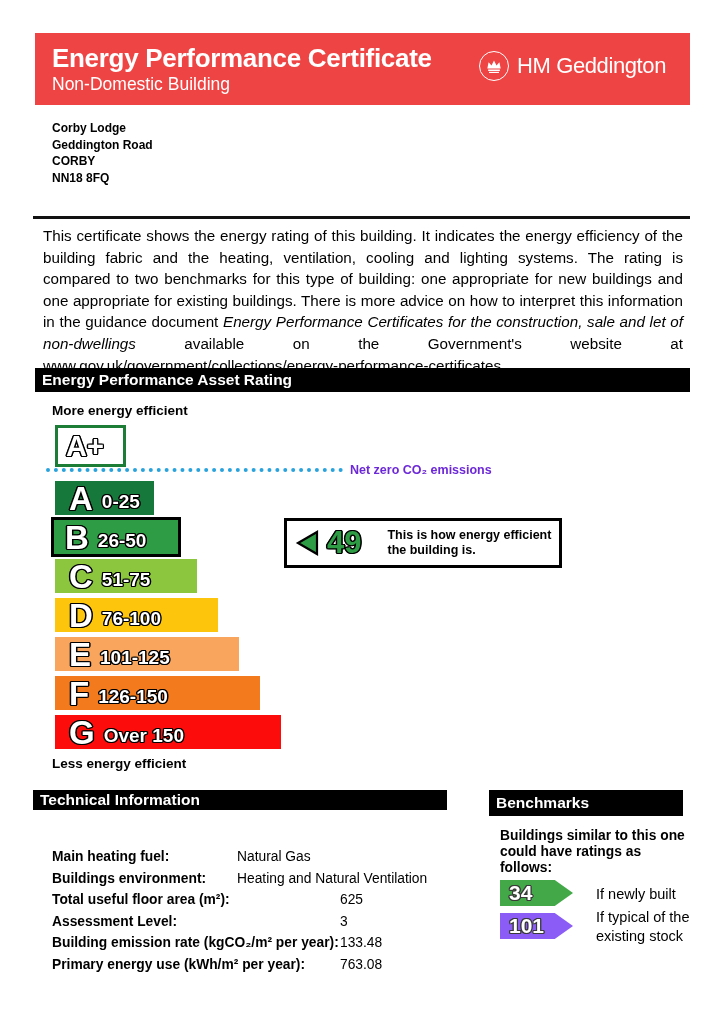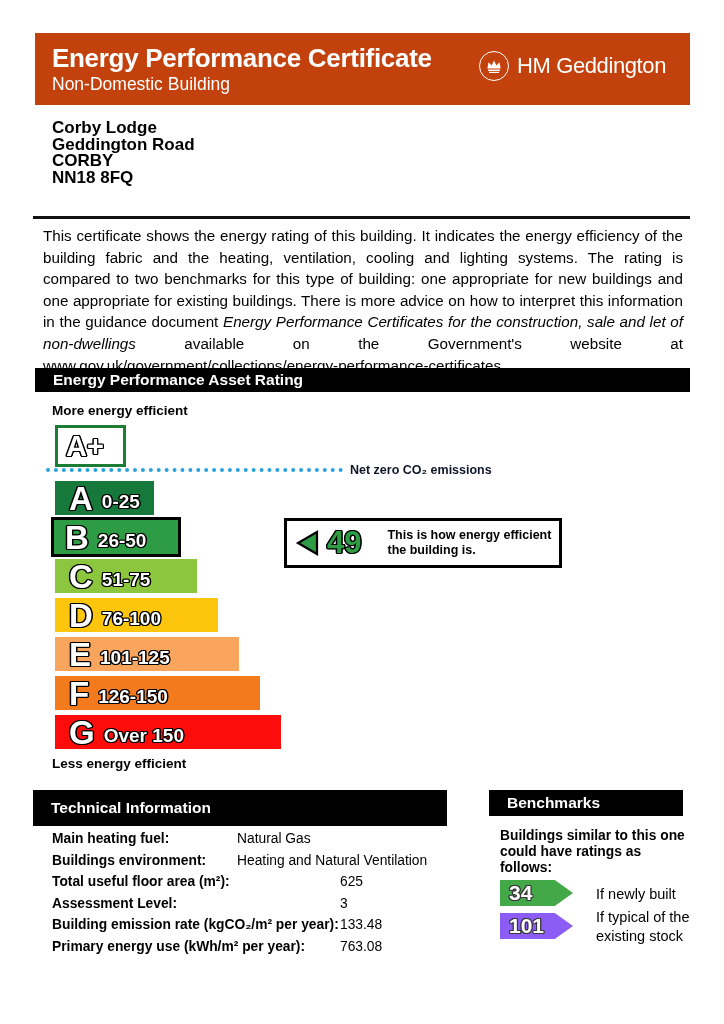--- a/index.html
+++ b/index.html
@@ -4,63 +4,63 @@
 <style>
   * { margin:0; padding:0; box-sizing:border-box; }
   html,body { background:#fff; }
   .page {
     position:relative; width:724px; height:1024px; background:#fff; overflow:hidden;
     font-family:"Liberation Sans", sans-serif; color:#000;
   }
   
   .header-bar {
     position:absolute; left:35px; top:33px; width:655px; height:72px;
-    background:#c2410c; color:#fff; display:flex; align-items:center;
+    background:#ef4444; color:#fff; display:flex; align-items:center;
   }
   .header-text { padding-left:17px; }
   .header-title { font-size:26px; font-weight:bold; line-height:30px; letter-spacing:-.3px; }
   .header-subtitle { font-size:17.5px; line-height:22px; font-weight:normal; }
   .logo { position:absolute; right:24px; top:18px; display:flex; align-items:center; gap:8px; }
   .crest {
     width:30px; height:30px; border:1.6px solid #fff; border-radius:50%;
     display:flex; align-items:center; justify-content:center;
   }
   .crest svg { width:20px; height:20px; }
   .logo-text { font-size:22px; font-weight:normal; letter-spacing:-.4px; color:#fff; }
   
-  .address { position:absolute; left:52px; top:120px; font-size:17px; font-weight:bold; line-height:16.5px; }
+  .address { position:absolute; left:52px; top:120px; font-size:12px; font-weight:bold; line-height:16.5px; }
   .certref { position:absolute; right:36px; top:119px; text-align:right; }
   .certref-label { font-size:16px; font-weight:bold; line-height:19px; }
   .certref-number { font-size:15.5px; font-weight:normal; line-height:20px; padding-right:2px; }
   
   .divider { position:absolute; left:33px; top:216px; width:657px; height:2.6px; background:#111; }
   .intro {
     position:absolute; left:43px; top:225px; width:640px;
     font-size:15.2px; line-height:21.6px; text-align:justify;
   }
   .intro .it { font-style:italic; }
   
   .section-bar {
     position:absolute; background:#000; color:#fff; font-weight:bold; font-size:15.5px;
-    display:flex; align-items:center; padding-left:18px;
+    display:flex; align-items:center; padding-left:7px;
   }
   .bar-asset { left:35px; top:368px; width:655px; height:24px; }
-  .bar-tech  { left:33px; top:790px; width:414px; height:36px; }
+  .bar-tech  { left:33px; top:790px; width:414px; height:20px; }
   .bar-bench { left:489px; top:790px; width:194px; height:26px; }
   
   .more-label { position:absolute; left:52px; top:403px; font-size:13.5px; font-weight:bold; }
   .less-label { position:absolute; left:52px; top:756px; font-size:13.5px; font-weight:bold; }
   .aplus-box {
     position:absolute; left:55px; top:425px; width:71px; height:42px;
     background:#fff; border:3.5px solid #1d7c35; display:flex; align-items:center; padding-left:8px;
   }
   .aplus-text { font-size:29px; font-weight:bold; letter-spacing:0px; }
   .otl-w { color:#fff; text-shadow:1.4px 0 0 #000,-1.4px 0 0 #000,0 1.4px 0 #000,0 -1.4px 0 #000,1px 1px 0 #000,-1px 1px 0 #000,1px -1px 0 #000,-1px -1px 0 #000; }
   .dotted-line { position:absolute; left:46px; top:468px; width:297px; height:0; border-top:4.5px dotted #29a3dd; }
-  .netzero { position:absolute; left:350px; top:463px; font-size:12.5px; font-weight:bold; color:#0f172a; }
+  .netzero { position:absolute; left:350px; top:463px; font-size:12.5px; font-weight:bold; color:#6d28d9; }
   .band {
     position:absolute; left:55px; height:34px; display:flex; align-items:baseline; overflow:visible;
   }
   .band-letter { font-size:33px; font-weight:bold; line-height:34px; margin-left:14px; align-self:center; padding-top:2px; }
   .band-range  { font-size:19px; font-weight:bold; margin-left:9px; align-self:center; padding-top:8px; }
   .band-a { top:481px; width:99px;  background:#17783b; }
   .band-b { top:517px; left:51px; width:130px; background:#2e9b45; border:3.5px solid #000; height:40px; }
   .band-b .band-letter { margin-left:11px; }
   .band-c { top:559px; width:142px; background:#8cc63f; }
   .band-d { top:598px; width:163px; background:#fdc50b; }
@@ -72,21 +72,21 @@
     position:absolute; left:284px; top:518px; width:278px; height:50px;
     background:#fff; border:3px solid #000; display:flex; align-items:center;
   }
   .ind-arrow { margin-left:8px; width:24px; height:26px; flex:0 0 auto; }
   .ind-value {
     font-size:31px; font-weight:bold; margin-left:8px; color:#2e9b45; line-height:30px;
     text-shadow:1.4px 0 0 #000,-1.4px 0 0 #000,0 1.4px 0 #000,0 -1.4px 0 #000,1px 1px 0 #000,-1px 1px 0 #000,1px -1px 0 #000,-1px -1px 0 #000;
   }
   .ind-text { margin-left:26px; font-size:12.5px; font-weight:bold; line-height:15.5px; }
   
-  .tech-rows { position:absolute; left:52px; top:831px; width:405px; }
+  .tech-rows { position:absolute; left:52px; top:849px; width:405px; }
   .tech-row { position:relative; height:21.5px; font-size:13.8px; }
   .tech-label { font-weight:bold; }
   .tech-value { position:absolute; top:0; font-weight:normal; }
   .val-near { left:185px; }
   .val-far  { left:288px; }
   
   .bench-intro { position:absolute; left:500px; top:828px; width:190px; font-size:13.8px; font-weight:bold; line-height:16px; }
   .bench-arrow {
     position:absolute; left:500px; width:73px; height:26px;
     clip-path:polygon(0 0, 75% 0, 100% 50%, 75% 100%, 0 100%);

